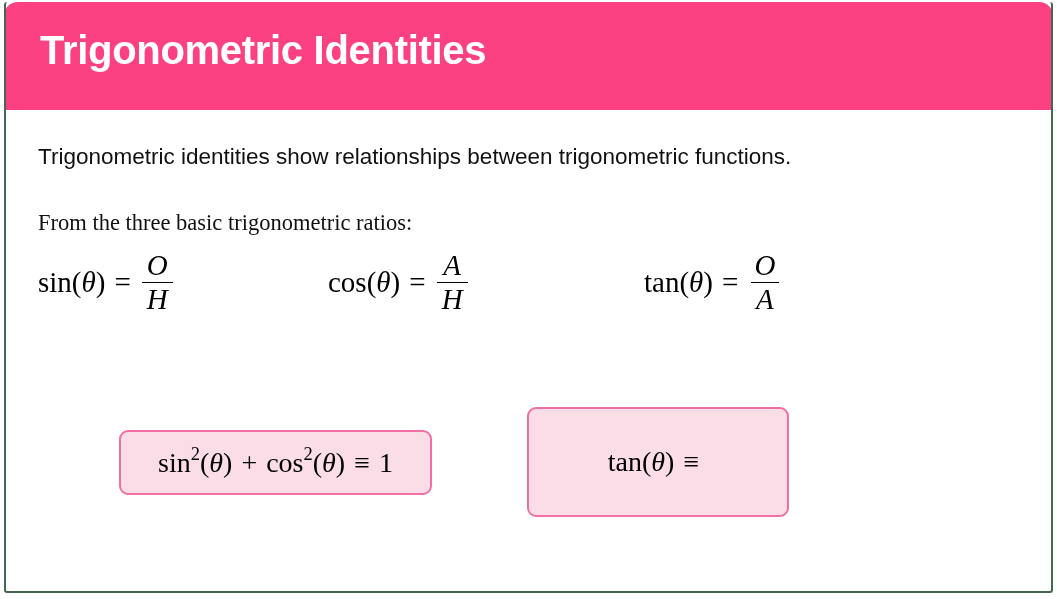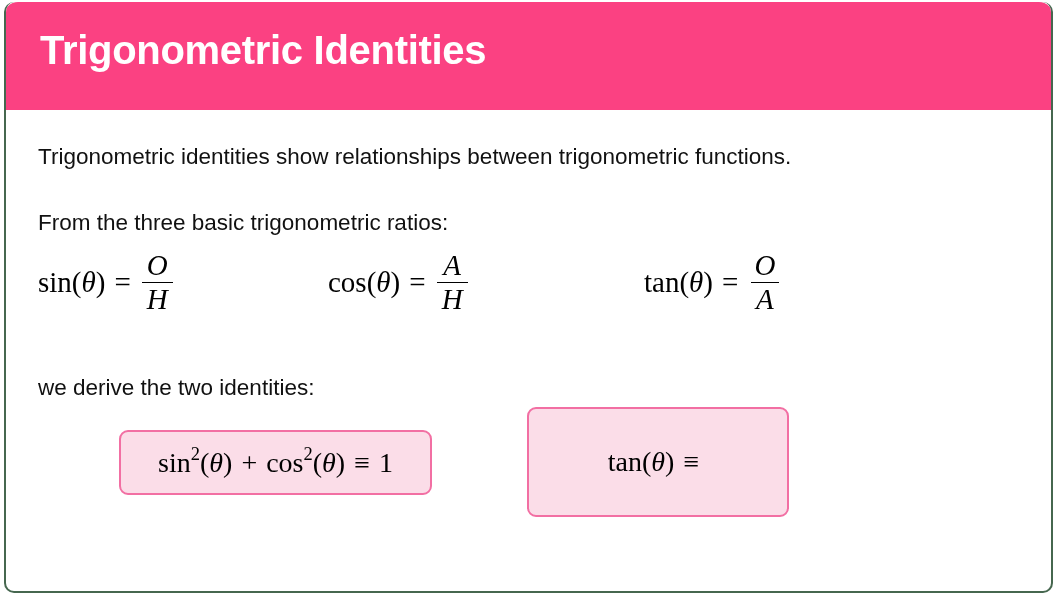--- a/index.html
+++ b/index.html
@@ -17,21 +17,21 @@
   .slide-card {
     position: absolute;
     left: 4px;
     top: 2px;
     width: 1049px;
     height: 591px;
     box-sizing: border-box;
     background: #ffffff;
     border: 2px solid #46674F;
     border-top: 0;
-    border-radius: 10px;
+    border-radius: 3px;
     overflow: hidden;
   }
 
   .header-band {
     position: absolute;
     left: -2px;
     top: 0;
     width: 1049px;
     height: 108px;
     background: #FB4182;
@@ -58,21 +58,21 @@
     height: 357px;
   }
 
   .para {
     position: absolute;
     font-size: 22.5px;
     color: #111111;
     white-space: nowrap;
   }
   .para-intro { left: 32px; top: 34px; }
-  .para-from  { left: 32px; top: 100px; }
+  .para-from  { left: 32px; top: 100px; font-family: Liberation Serif, serif; }
   .para-derive{ left: 32px; top: 265px; }
 
   
   .math {
     font-family: "Liberation Serif", "DejaVu Serif", serif;
     color: #000000;
     display: inline-flex;
     align-items: center;
     white-space: nowrap;
   }
@@ -186,21 +186,20 @@
         <span class="mop">)</span>
         <span class="mrel">=</span>
         <span class="frac">
           <span class="num mvar">O</span>
           <span class="den mvar">A</span>
         </span>
       </div>
 
     </div>
 
-    <div class="para para-derive">we derive the two identities:</div>
 
     <div class="identity-box box-pythag">
       <span class="math">
         <span class="mop">sin</span>
           <span class="msup">2</span>
         <span class="mop">(</span>
         <span class="mvar">θ</span>
         <span class="mop">)</span>
         <span class="mrel">+</span>
         <span class="mop">cos</span>

